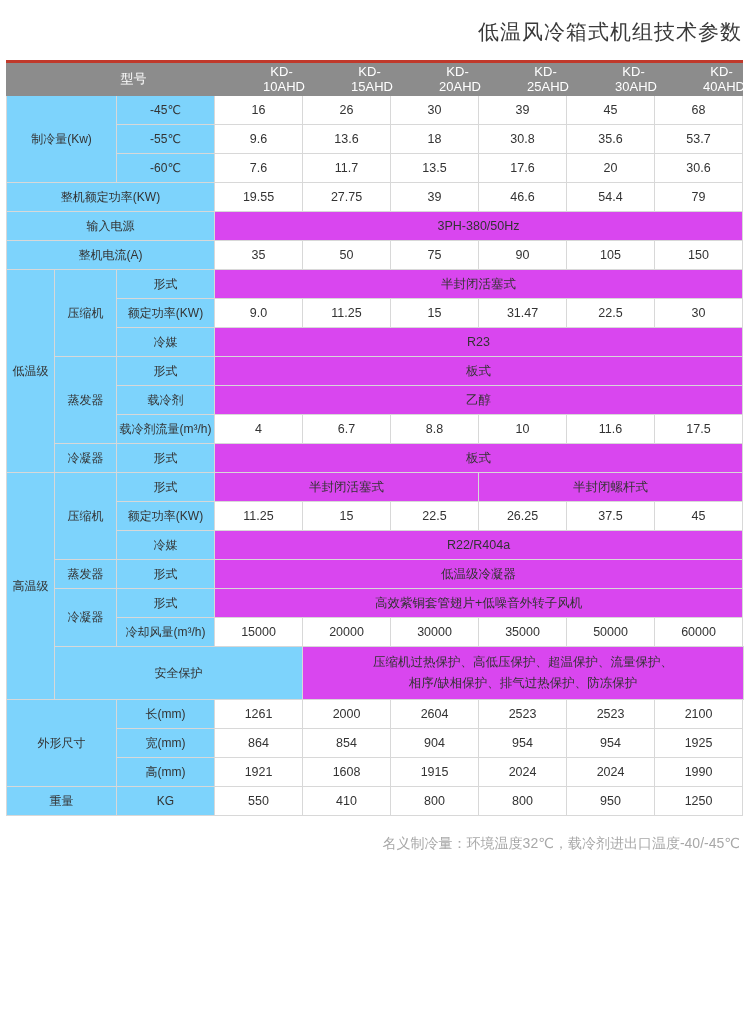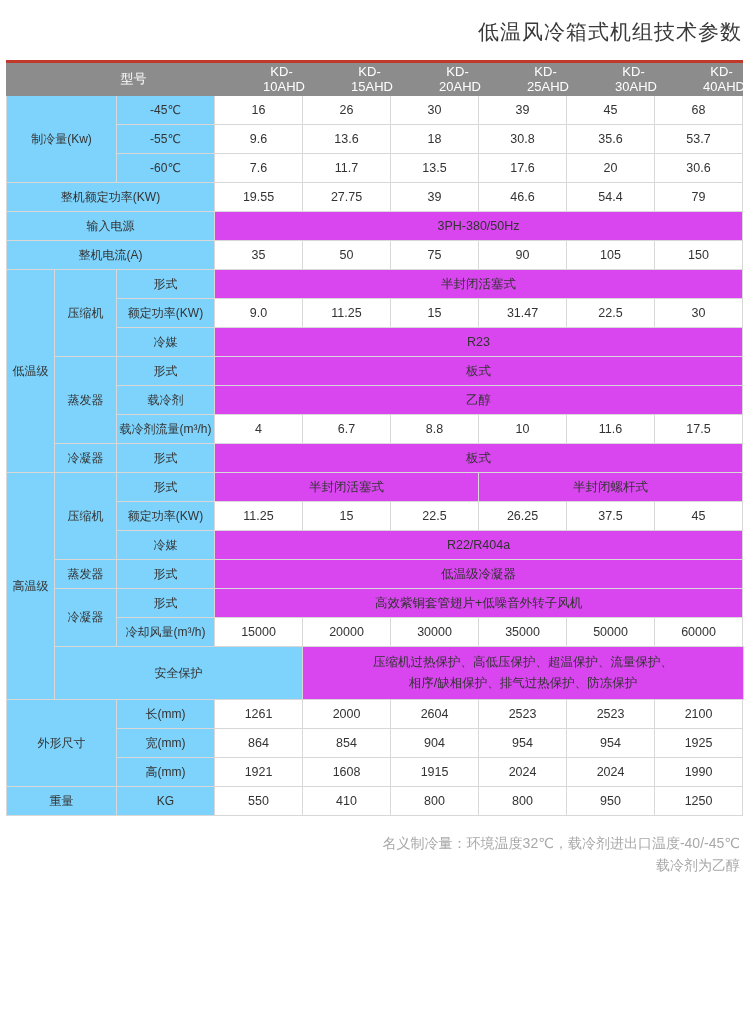--- a/index.html
+++ b/index.html
@@ -295,16 +295,15 @@
       <td class="val">800</td>
       <td class="val">800</td>
       <td class="val">950</td>
       <td class="val">1250</td>
     </tr>
   </tbody>
     </table>
 
   <div class="footnote">
     <div>名义制冷量：环境温度32℃，载冷剂进出口温度-40/-45℃</div>
-    <div>载冷剂为乙醇</div>
   </div>
 
 </div>
 
 </body></html>

